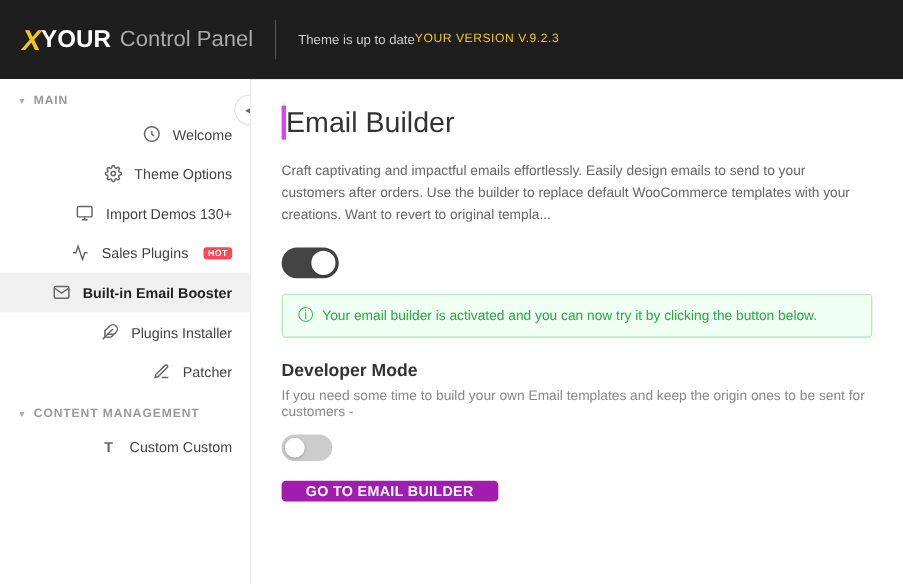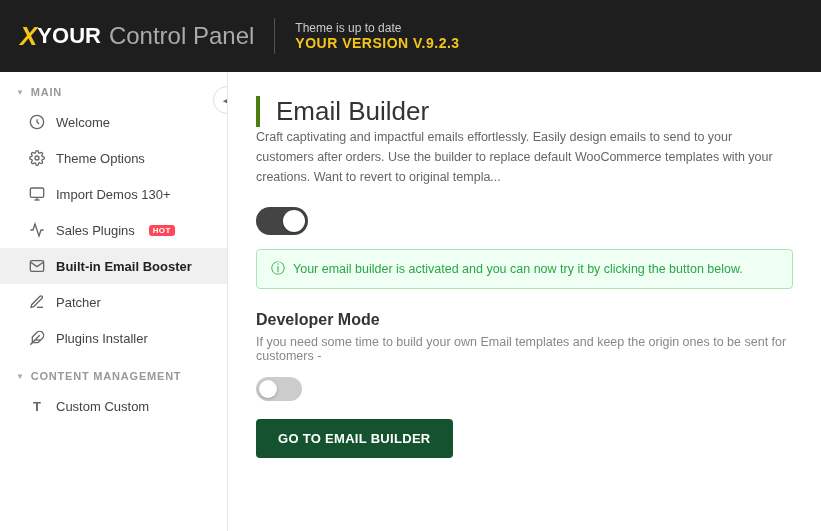--- a/index.html
+++ b/index.html
@@ -25,43 +25,43 @@
       font-weight: 900;
       font-style: italic;
     }
     .logo-store {
       color: #ffffff;
       font-size: 22px;
       font-weight: 700;
     }
     .logo-panel {
       color: #aaaaaa;
-      font-size: 24px;
+      font-size: 20px;
       font-weight: 300;
       margin-left: 8px;
     }
     .header-divider {
       width: 1px;
       height: 36px;
       background: #555;
       margin: 0 20px;
     }
     .header-version {
       display: flex;
-      flex-direction: column;
+      flex-direction: row;
       justify-content: flex-end;
     }
     .header-version-title {
       color: #cccccc;
       font-size: 12px;
     }
     .header-version-number {
       color: #f5c518;
-      font-size: 14px;
-      font-weight: 700;
+      font-size: 11px;
+      font-weight: 400;
       letter-spacing: 0.5px;
     }
 
     
     .layout {
       display: flex;
       flex: 1;
       overflow: hidden;
     }
 
@@ -103,25 +103,26 @@
       text-transform: uppercase;
     }
     .sidebar-section-label .arrow {
       font-size: 8px;
       color: #aaa;
     }
     .sidebar-item {
       display: flex;
       align-items: center;
       gap: 10px;
-      padding: 9px 28px;
+      padding: 9px 16px;
       cursor: pointer;
       color: #444;
       font-size: 13px;
       transition: background 0.15s;
+      justify-content: flex-end;
     }
     .sidebar-item.active {
       background: #f0f0f0;
       font-weight: 600;
       color: #222;
     }
     .sidebar-item .icon {
       width: 18px;
       height: 18px;
       display: flex;
@@ -143,22 +144,22 @@
     }
 
     
     .main-content {
       flex: 1;
       background: #ffffff;
       overflow-y: auto;
       padding: 24px 28px;
     }
     .page-header {
-      border-left: 4px solid #4d7c0f;
-      padding-left: 16px;
+      border-left: 4px solid #d946ef;
+      margin-bottom: 18px;
     }
     .page-title {
       font-size: 26px;
       font-weight: 400;
       color: #333;
     }
     .page-description {
       color: #666;
       font-size: 12.5px;
       line-height: 1.6;
@@ -259,24 +260,24 @@
       left: 3px;
       width: 18px;
       height: 18px;
       border-radius: 50%;
       background: #ffffff;
       box-shadow: 0 1px 3px rgba(0,0,0,0.25);
     }
 
     
     .btn-primary {
-      background: #14532d;
+      background: #a21caf;
       color: white;
       border: none;
-      padding: 12px 22px;
+      padding: 2px 22px;
       border-radius: 4px;
       font-size: 13px;
       font-weight: 600;
       cursor: pointer;
       letter-spacing: 0.3px;
     }
   </style>
 </head>
 <body>
 
@@ -350,36 +351,36 @@
             <path d="M4 4h16c1.1 0 2 .9 2 2v12c0 1.1-.9 2-2 2H4c-1.1 0-2-.9-2-2V6c0-1.1.9-2 2-2z"></path>
             <polyline points="22,6 12,13 2,6"></polyline>
           </svg>
       </span>
       <span>Built-in Email Booster</span>
     </div>
 
     <div class="sidebar-item">
       <span class="icon">
         <svg width="16" height="16" viewBox="0 0 24 24" fill="none" stroke="currentColor" stroke-width="2">
-            <path d="M12 20h9"></path>
-            <path d="M16.5 3.5a2.121 2.121 0 0 1 3 3L7 19l-4 1 1-4L16.5 3.5z"></path>
-          </svg>
-      </span>
-      <span>Patcher</span>
-    </div>
-
-    <div class="sidebar-item">
-      <span class="icon">
-        <svg width="16" height="16" viewBox="0 0 24 24" fill="none" stroke="currentColor" stroke-width="2">
             <path d="M20.24 12.24a6 6 0 0 0-8.49-8.49L5 10.5V19h8.5z"></path>
             <line x1="16" y1="8" x2="2" y2="22"></line>
             <line x1="17.5" y1="15" x2="9" y2="15"></line>
           </svg>
       </span>
       <span>Plugins Installer</span>
+    </div>
+
+    <div class="sidebar-item">
+      <span class="icon">
+        <svg width="16" height="16" viewBox="0 0 24 24" fill="none" stroke="currentColor" stroke-width="2">
+            <path d="M12 20h9"></path>
+            <path d="M16.5 3.5a2.121 2.121 0 0 1 3 3L7 19l-4 1 1-4L16.5 3.5z"></path>
+          </svg>
+      </span>
+      <span>Patcher</span>
     </div>
 
     <div class="sidebar-section-label">
       <span class="arrow">▼</span>
       <span>CONTENT MANAGEMENT</span>
     </div>
 
     <div class="sidebar-item">
       <span class="icon" style="font-size:13px;font-weight:700;color:#666;">T</span>
       <span>Custom Custom</span>

